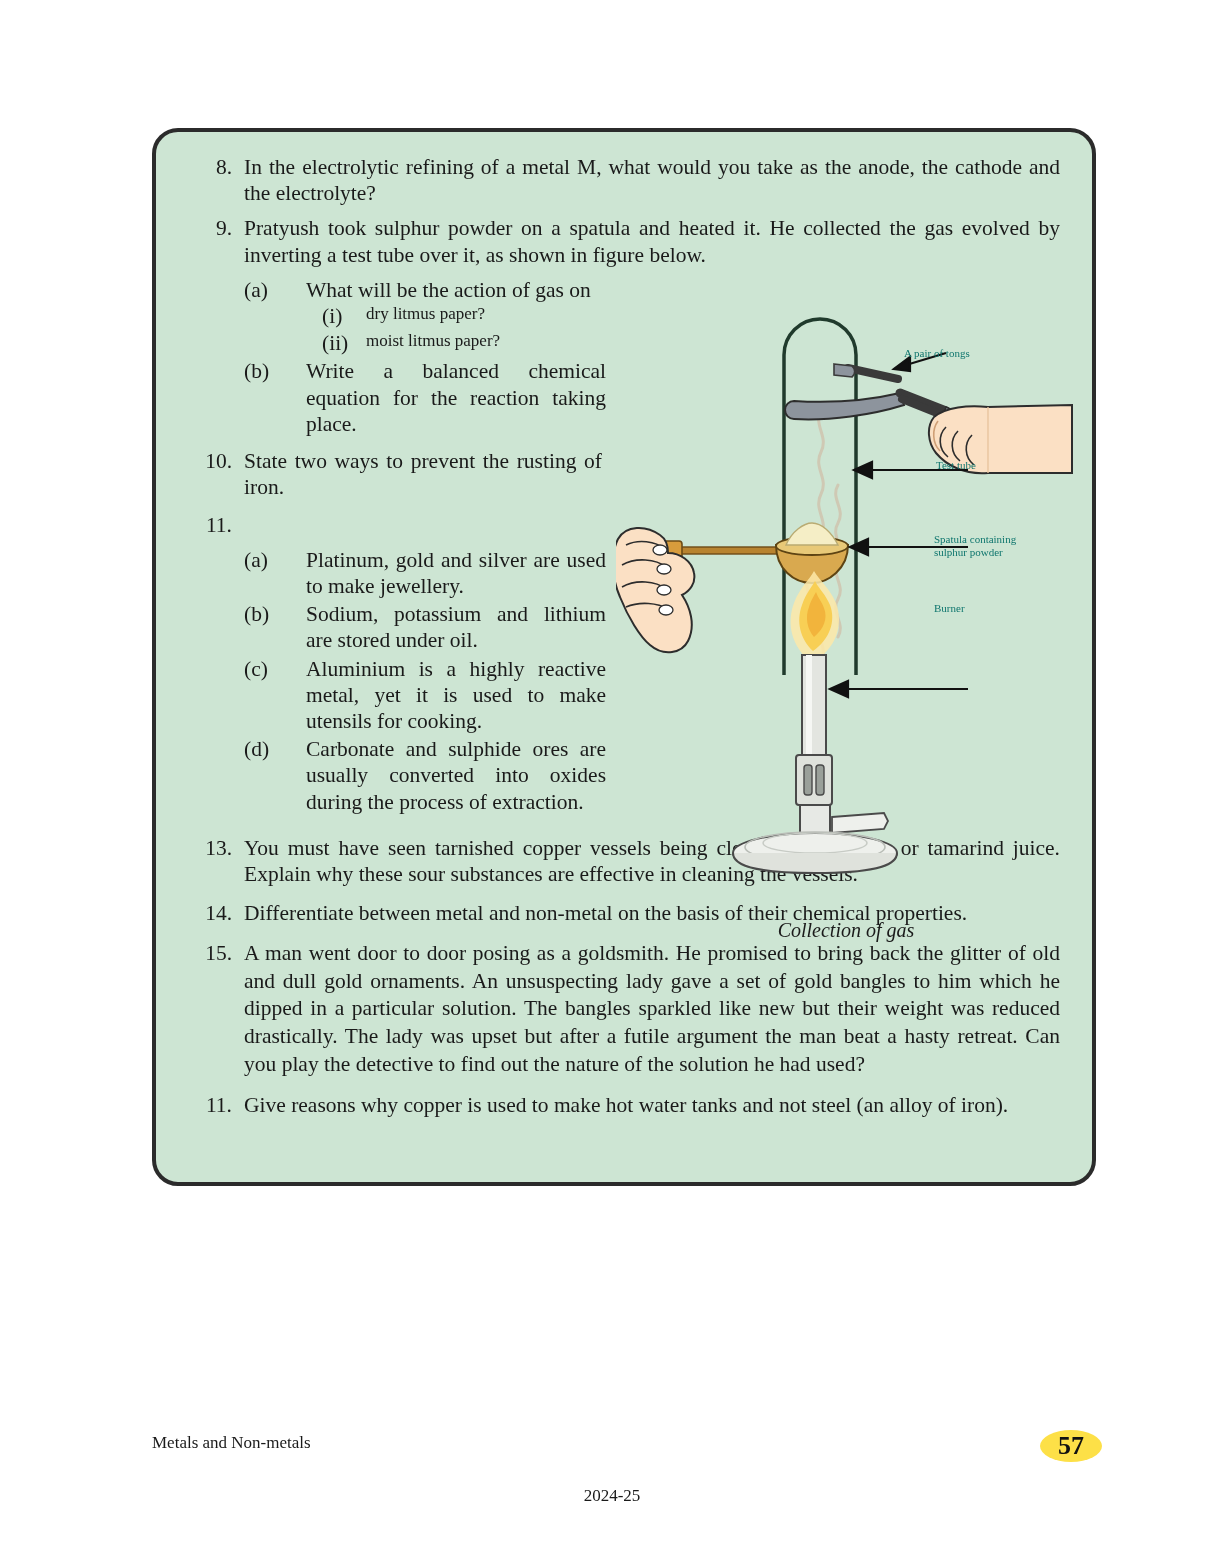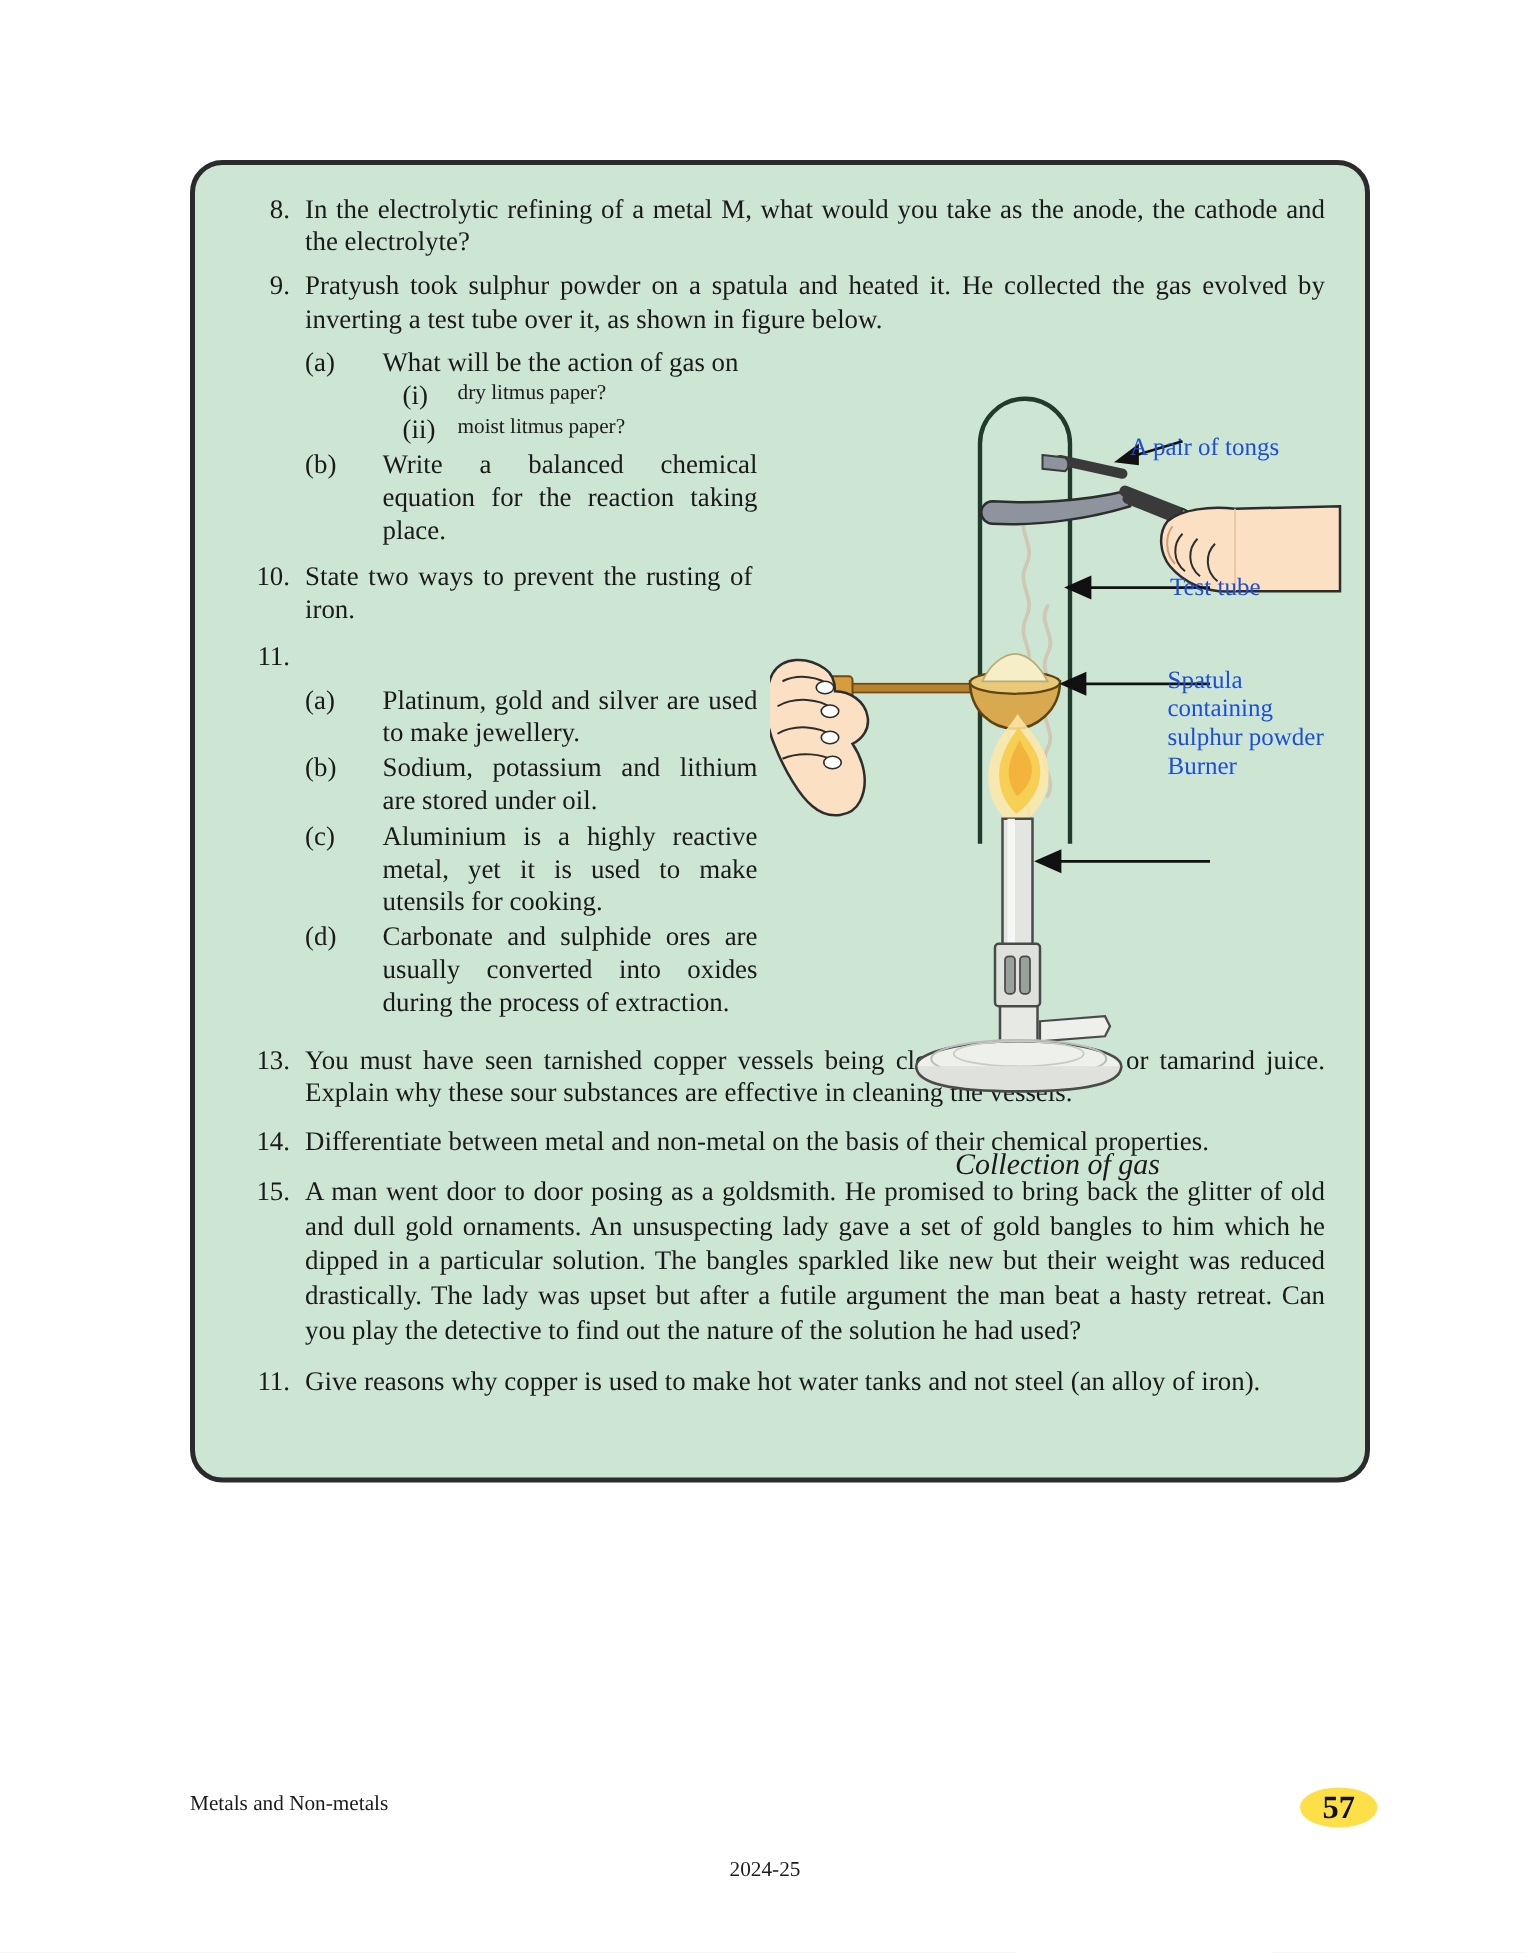--- a/index.html
+++ b/index.html
@@ -104,27 +104,27 @@
     height: 665px;
   }
   #figure svg { display: block; }
   .figcaption {
     position: absolute;
     left: 100px;
     top: 612px;
     width: 260px;
     text-align: center;
     font-style: italic;
-    font-size: 24px;
+    font-size: 20px;
   }
   .fig-label {
     position: absolute;
-    font-size: 20px;
+    font-size: 11px;
     line-height: 1.15;
-    color: #1d4ed8;
+    color: #0f766e;
     white-space: pre-line;
   }
   #lbl-tongs   { left: 288px; top: 40px; }
   #lbl-testtube{ left: 320px; top: 152px; }
   #lbl-spatula { left: 318px; top: 226px; }
   #lbl-burner  { left: 318px; top: 295px; }
 
   
   #footer-chapter {
     position: absolute;

